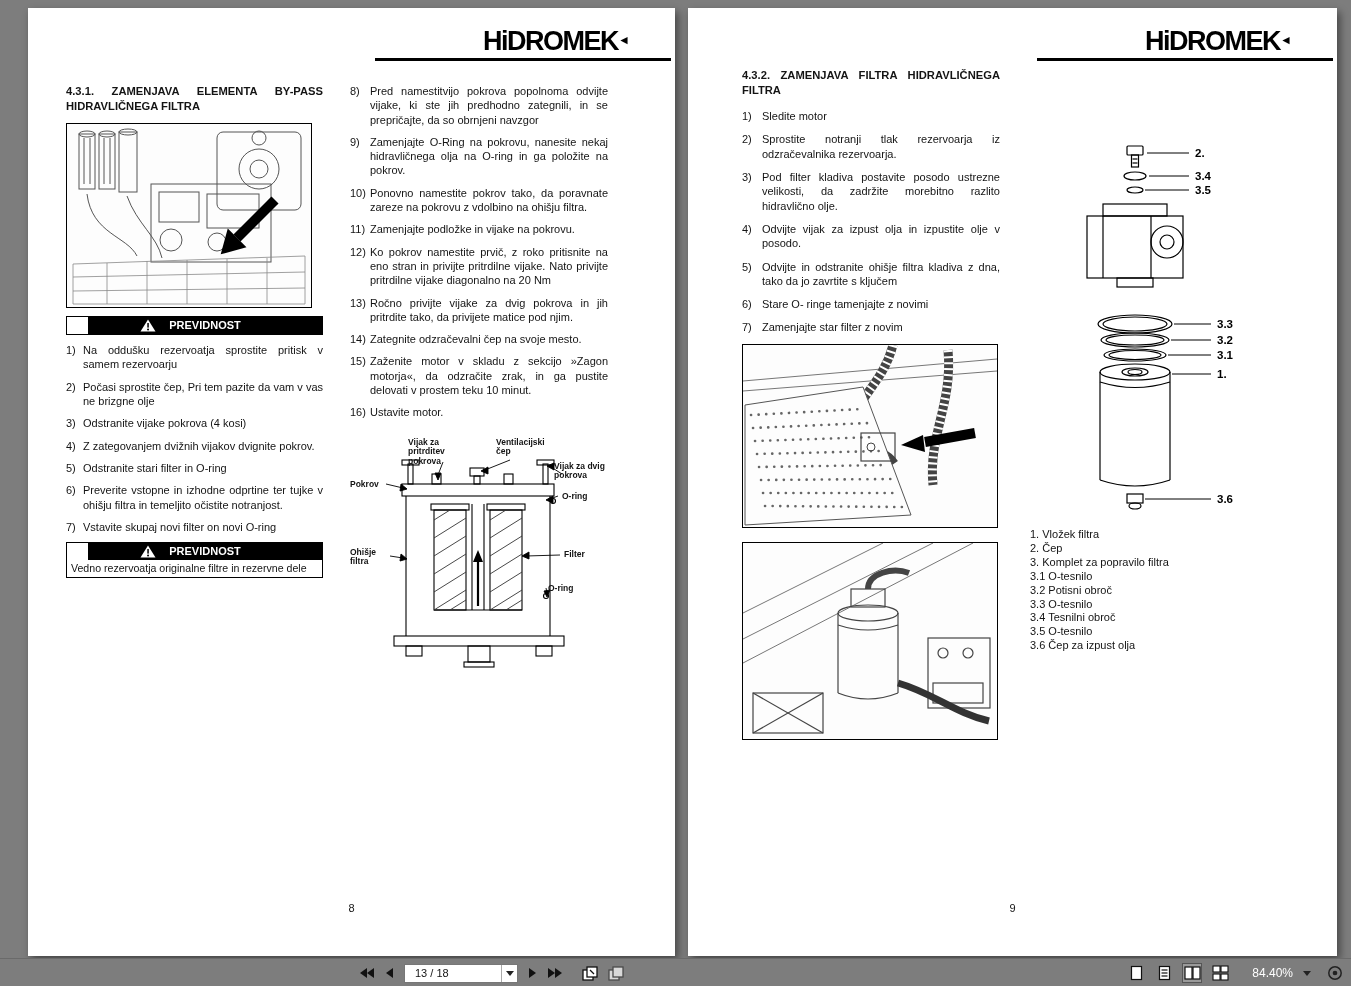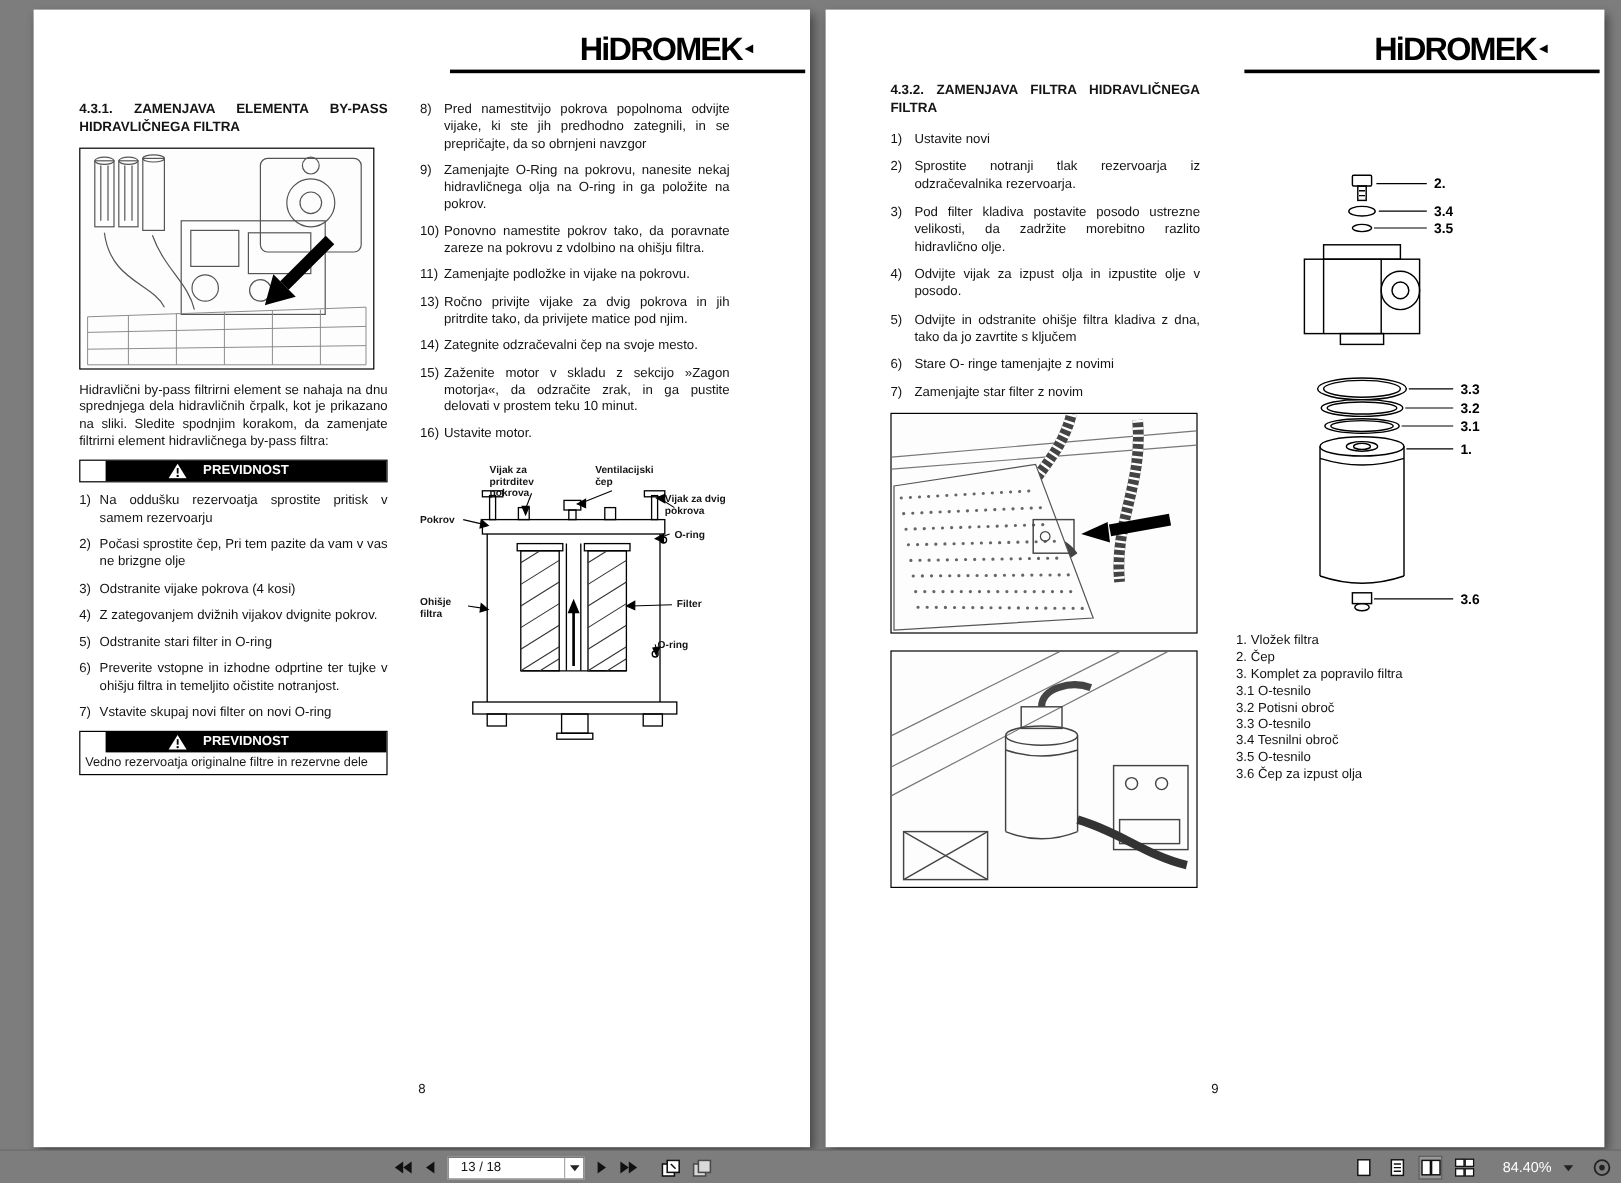--- a/index.html
+++ b/index.html
@@ -35,21 +35,21 @@
   .filter-diagram{position:relative;width:258px;height:245px;margin-top:18px;}
   .dlabel{position:absolute;font-size:8.5px;font-weight:bold;line-height:1.15;text-align:left;}
   .dlabel.tl{text-align:left;}
 
   .exploded{position:absolute;left:385px;top:120px;width:240px;height:395px;}
   .legend{position:absolute;left:342px;top:520px;width:230px;font-size:11px;line-height:13.4px;}
   .legend div{margin-bottom:.5px;}
 
   .toolbar{position:absolute;left:0;top:958px;width:1351px;height:28px;background:#7d7d7d;
            border-top:1px solid rgba(0,0,0,.15);}
-  .nav-group{position:absolute;left:328px;top:0;height:28px;display:flex;align-items:center;gap:9px;}
+  .nav-group{position:absolute;left:359px;top:0;height:28px;display:flex;align-items:center;gap:9px;}
   .tb-btn{display:flex;align-items:center;justify-content:center;cursor:pointer;}
   .page-combo{width:112px;height:17px;background:#fff;border:1px solid #777;display:flex;
               align-items:center;font-size:11px;position:relative;}
   .page-combo .val{padding-left:10px;flex:1;}
   .combo-caret{width:15px;height:100%;border-left:1px solid #aaa;display:flex;align-items:center;justify-content:center;}
   .caret-down{width:0;height:0;border-left:4px solid transparent;border-right:4px solid transparent;border-top:5px solid #222;}
   .view-group{position:absolute;right:8px;top:0;height:28px;display:flex;align-items:center;gap:8px;}
   .view-icon{width:20px;height:20px;display:flex;align-items:center;justify-content:center;cursor:pointer;}
   .view-icon.selected{background:#9a9a9a;border:1px solid #555;box-sizing:border-box;}
   .zoom-label{font-size:12px;color:#ffffff;margin-left:14px;}
@@ -101,21 +101,20 @@
               <line x1="160" y1="135" x2="160" y2="180"></line>
             <line x1="200" y1="134" x2="200" y2="180"></line>
           </g>
           <g>
             <line x1="208" y1="76" x2="170" y2="114" stroke="#000" stroke-width="10"></line>
             <polygon points="158,126 173.7,121.7 162.3,110.3" fill="#000" stroke="#000" stroke-width="6"></polygon>
           </g>
         </svg>
       </div>
 
-      <div class="body-text" style="margin-top:10px;">Hidravlični by-pass filtrirni element se nahaja na dnu sprednjega dela hidravličnih črpalk, kot je prikazano na sliki. Sledite spodnjim korakom, da zamenjate filtrirni element hidravličnega by-pass filtra:</div>
 
       <div class="caution">
         <div class="caution-head">
           <span class="warn">
             <svg width="16" height="13" viewBox="0 0 16 13">
                 <polygon points="8,0.5 15.5,12.5 0.5,12.5" fill="#fff"></polygon>
                 <rect x="7.3" y="4" width="1.5" height="4.6" fill="#000"></rect>
                 <circle cx="8.05" cy="10.6" r="1" fill="#000"></circle>
               </svg>
           </span>
@@ -179,20 +178,24 @@
           <span class="n">9)</span>
           <span class="t">Zamenjajte O-Ring na pokrovu, nanesite nekaj hidravličnega olja na O-ring in ga položite na pokrov.</span>
         </div>
           <div class="step">
           <span class="n">10)</span>
           <span class="t">Ponovno namestite pokrov tako, da poravnate zareze na pokrovu z vdolbino na ohišju filtra.</span>
         </div>
           <div class="step">
           <span class="n">11)</span>
           <span class="t">Zamenjajte podložke in vijake na pokrovu.</span>
+        </div>
+          <div class="step">
+          <span class="n">12)</span>
+          <span class="t">Ko pokrov namestite prvič, z roko pritisnite na eno stran in privijte pritrdilne vijake. Nato privijte pritrdilne vijake diagonalno na 20 Nm</span>
         </div>
           <div class="step">
           <span class="n">13)</span>
           <span class="t">Ročno privijte vijake za dvig pokrova in jih pritrdite tako, da privijete matice pod njim.</span>
         </div>
           <div class="step">
           <span class="n">14)</span>
           <span class="t">Zategnite odzračevalni čep na svoje mesto.</span>
         </div>
           <div class="step">
@@ -290,21 +293,21 @@
   <div class="page" id="right-page">
     <div class="logo"><span>HiDROMEK</span><span class="mark">◄</span></div>
     <div class="header-rule"></div>
 
     <div class="col" style="left:54px;top:60px;width:258px;">
       <div class="sec-title" style="margin-bottom:12px;">4.3.2. ZAMENJAVA FILTRA HIDRAVLIČNEGA FILTRA</div>
 
       <div class="steps">
           <div class="step" style="margin-bottom:9px;">
           <span class="n">1)</span>
-          <span class="t">Ustavite novi</span>
+          <span class="t">Sledite motor</span>
         </div>
           <div class="step" style="margin-bottom:9px;">
           <span class="n">2)</span>
           <span class="t">Sprostite notranji tlak rezervoarja iz odzračevalnika rezervoarja.</span>
         </div>
           <div class="step" style="margin-bottom:9px;">
           <span class="n">3)</span>
           <span class="t">Pod filter kladiva postavite posodo ustrezne velikosti, da zadržite morebitno razlito hidravlično olje.</span>
         </div>
           <div class="step" style="margin-bottom:9px;">

